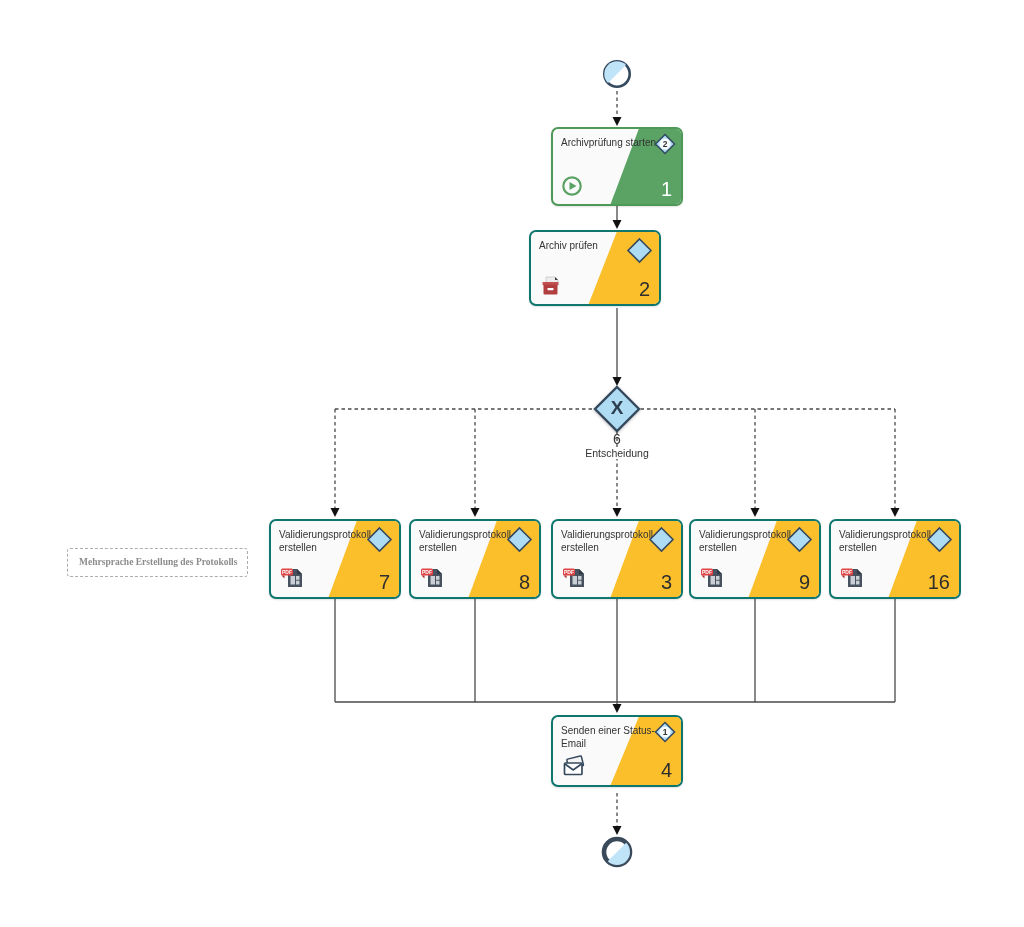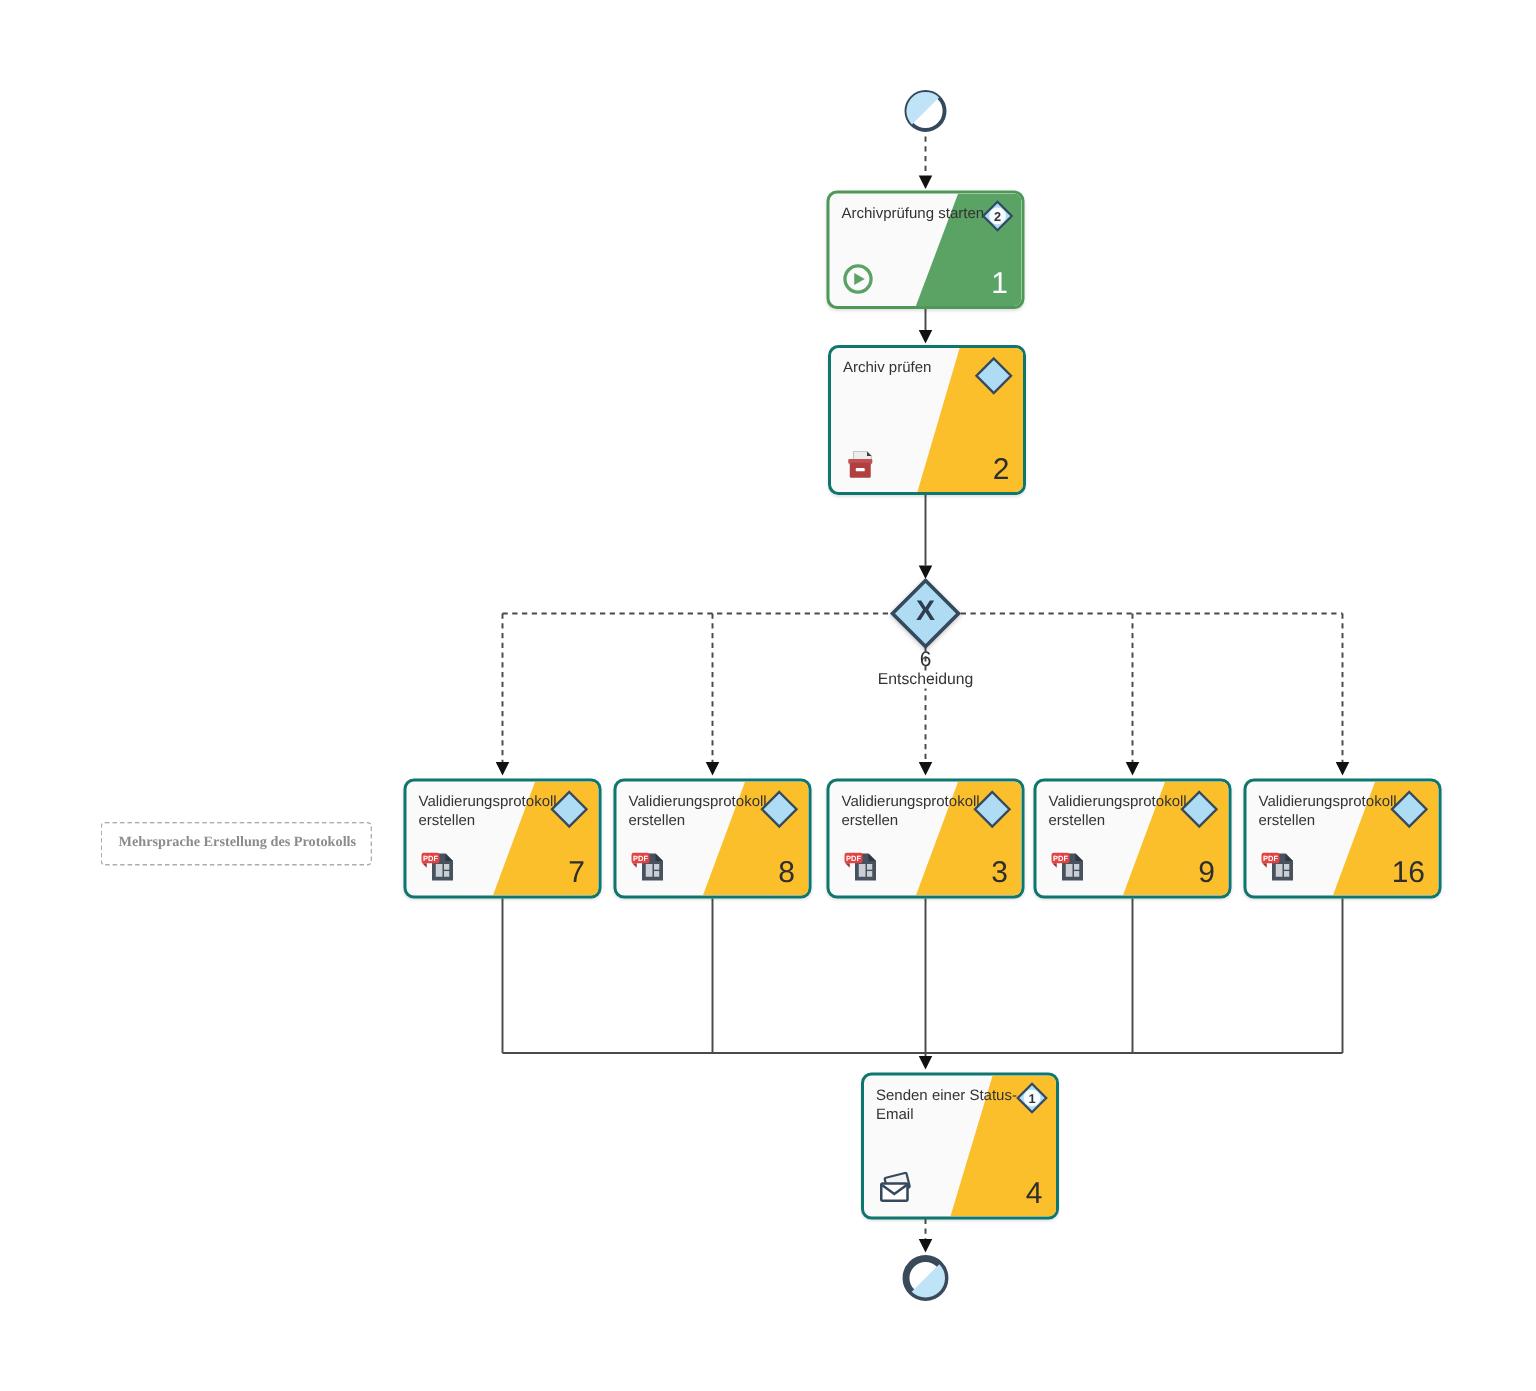--- a/index.html
+++ b/index.html
@@ -111,21 +111,21 @@
       <circle cx="11" cy="11" r="5.6" fill="#ffffff" opacity="0.9"></circle>
       <text x="11" y="14" text-anchor="middle" font-size="8.5" font-weight="700" fill="#333">2</text>
     </svg>
     <svg class="icon" width="22" height="22">
       <circle cx="11" cy="11" r="8.7" fill="none" stroke="#5AA364" stroke-width="2.2"></circle>
       <polygon points="8.5,7 15.5,11 8.5,15" fill="#5AA364"></polygon>
     </svg>
     <div class="num">1</div>
   </div>
 
-  <div class="task" style="left:552px;top:230px;height:100px;">
+  <div class="task" style="left:529px;top:230px;height:76px;">
     <div class="wedge"></div>
     <div class="title">Archiv prüfen</div>
     <svg class="corner-diamond" width="27" height="27">
       <polygon points="13.5,2 25,13.5 13.5,25 2,13.5" fill="#AEDCF5" stroke="#35495E" stroke-width="1.6"></polygon>
     </svg>
     <svg class="icon" width="24" height="22">
       <path d="M7,2 h9 l3,3 v5 h-12 z" fill="#EDEDED" stroke="#C6C6C6" stroke-width="0.8"></path>
       <polygon points="16,2 19,5 16,5" fill="#3C3C3C"></polygon>
       <rect x="3.5" y="7" width="16" height="3.2" rx="0.8" fill="#C25252"></rect>
       <rect x="4.5" y="9.5" width="14" height="10" rx="1" fill="#B23F3F"></rect>
@@ -235,21 +235,21 @@
       <rect x="11.5" y="11" width="4.5" height="8.5" fill="#C9CFD4"></rect>
       <rect x="17" y="11" width="3.5" height="3.8" fill="#C9CFD4"></rect>
       <rect x="17" y="15.7" width="3.5" height="3.8" fill="#C9CFD4"></rect>
       <polygon points="2.5,10.5 5.5,13.5 5.5,10.5" fill="#A52E2E"></polygon>
       <rect x="2" y="3.5" width="12" height="7" rx="1.5" fill="#E04444"></rect>
       <text x="8" y="8.7" text-anchor="middle" font-size="5" font-weight="700" fill="#fff">PDF</text>
     </svg>
     <div class="num">16</div>
   </div>
 
-  <div class="task" style="left:574px;top:715px;height:98px;">
+  <div class="task" style="left:551px;top:715px;height:72px;">
     <div class="wedge"></div>
     <div class="title">Senden einer Status-Email</div>
     <svg class="badge" width="22" height="22">
       <polygon points="11,1.5 20.5,11 11,20.5 1.5,11" fill="#AEDCF5" stroke="#35495E" stroke-width="1.5"></polygon>
       <circle cx="11" cy="11" r="5.6" fill="#ffffff" opacity="0.9"></circle>
       <text x="11" y="14" text-anchor="middle" font-size="8.5" font-weight="700" fill="#333">1</text>
     </svg>
     <svg class="icon" width="27" height="23">
       <g transform="rotate(-14 14 9)">
         <rect x="7" y="2.5" width="15" height="10" rx="1" fill="#F4F4F4" stroke="#35495E" stroke-width="1.5"></rect>

